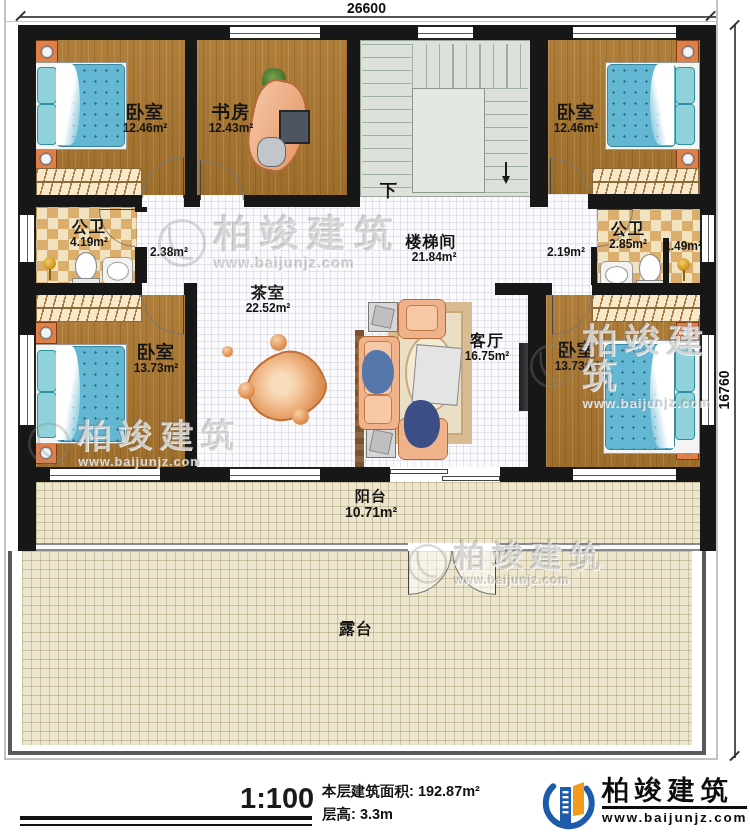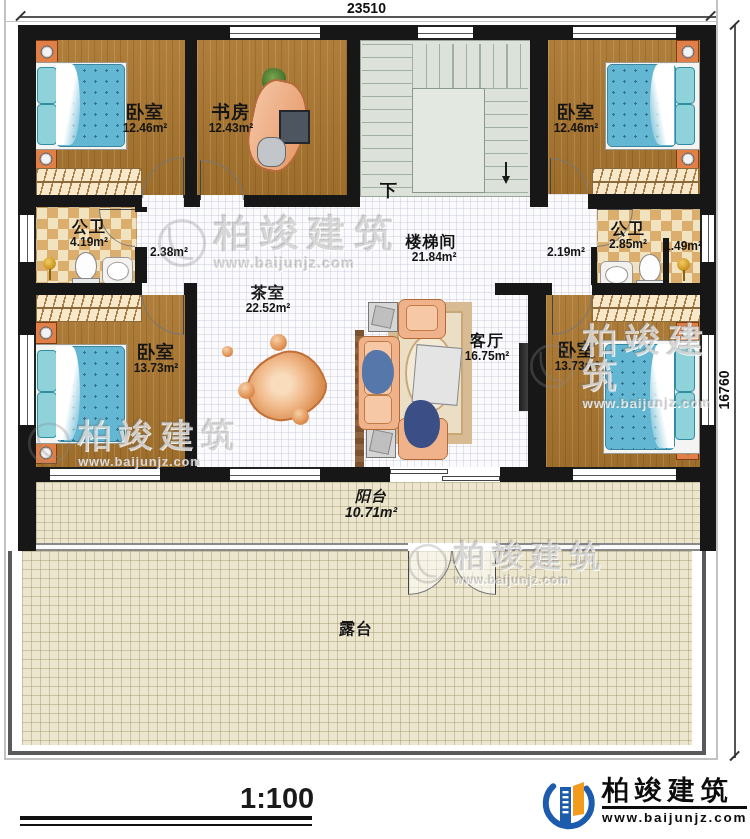--- a/index.html
+++ b/index.html
@@ -122,21 +122,21 @@
 <div class="stage">
 
   <div class="paper-edge" style="left:4px;top:0;width:2px;height:760px;"></div>
   <div class="paper-edge" style="left:716px;top:0;width:2px;height:760px;"></div>
   <div class="paper-edge" style="left:4px;top:758px;width:714px;height:2px;"></div>
   <div class="paper-edge" style="left:4px;top:21px;width:714px;height:1px;"></div>
 
   <div class="dimline" style="left:20px;top:16px;width:696px;height:1.5px;"></div>
   <div class="tick" style="left:14px;top:15px;"></div>
   <div class="tick" style="left:704px;top:15px;"></div>
-  <div class="dimtext" style="left:347px;top:0px;">23510</div>
+  <div class="dimtext" style="left:347px;top:0px;">26600</div>
 
   <div class="dimline" style="left:734px;top:25px;width:1.5px;height:733px;"></div>
   <div class="tick" style="left:728px;top:24px;"></div>
   <div class="tick" style="left:728px;top:755px;"></div>
   <div class="dimtext" style="left:705px;top:382px;transform:rotate(-90deg);transform-origin:center;">16760</div>
 
   <div class="grid-white" style="left:36px;top:40px;width:664px;height:427px;"></div>
 
   <div class="wood" style="left:36px;top:40px;width:149px;height:155px;"></div>
   <div class="wood" style="left:197px;top:40px;width:150px;height:155px;"></div>
@@ -339,21 +339,21 @@
     <div class="ar">22.52m²</div>
   </div>
   <div class="rlabel sm" style="left:487px;top:332px;">
     <div class="nm">客厅</div>
     <div class="ar">16.75m²</div>
   </div>
   <div class="rlabel" style="left:577px;top:340px;">
     <div class="nm">卧室</div>
     <div class="ar">13.73m²</div>
   </div>
-  <div class="rlabel" style="left:371px;top:488px;font-style:italic;">
+  <div class="rlabel" style="left:371px;top:488px;">
     <div class="nm" style="font-size:15px;">阳台</div>
     <div class="ar" style="font-size:14px;">10.71m²</div>
   </div>
   <div class="rlabel" style="left:356px;top:620px;">
     <div class="nm" style="font-size:16px;">露台</div>
   </div>
 
   <div class="wm" style="left:158px;top:214px;">
     <span class="circ"></span>
     <span>
@@ -379,20 +379,30 @@
     <span class="circ"></span>
     <span>
       <div class="big">柏竣建筑</div>
       <div class="url">www.baijunjz.com</div>
     </span>
   </div>
 
   <div class="uline" style="left:20px;top:816px;width:292px;height:3.5px;"></div>
   <div class="uline" style="left:20px;top:824px;width:292px;height:1.6px;"></div>
   <div class="fscale" style="left:240px;top:782px;">1:100</div>
+  <div class="fmeta" style="left:322px;top:780px;">
+    <div>
+      <span>本层建筑面积:</span>
+      <span>192.87m²</span>
+    </div>
+    <div>
+      <span>层高:</span>
+      <span>3.3m</span>
+    </div>
+  </div>
   <div class="logo" style="left:540px;top:776px;">
     <span style="flex:none;">
       <svg width="56" height="56" viewBox="0 0 56 56">
         <path d="M26 5 A23 23 0 1 0 52 26" fill="none" stroke="#1d5bad" stroke-width="6" stroke-linecap="round" transform="rotate(-35 28 28)"></path>
         <rect x="20" y="11" width="11" height="37" fill="#1d5bad"></rect>
         <rect x="22.5" y="15" width="6" height="2.4" fill="#fff"></rect>
         <rect x="22.5" y="20" width="6" height="2.4" fill="#fff"></rect>
         <rect x="22.5" y="25" width="6" height="2.4" fill="#fff"></rect>
         <rect x="22.5" y="30" width="6" height="2.4" fill="#fff"></rect>
         <rect x="22.5" y="35" width="6" height="2.4" fill="#fff"></rect>

